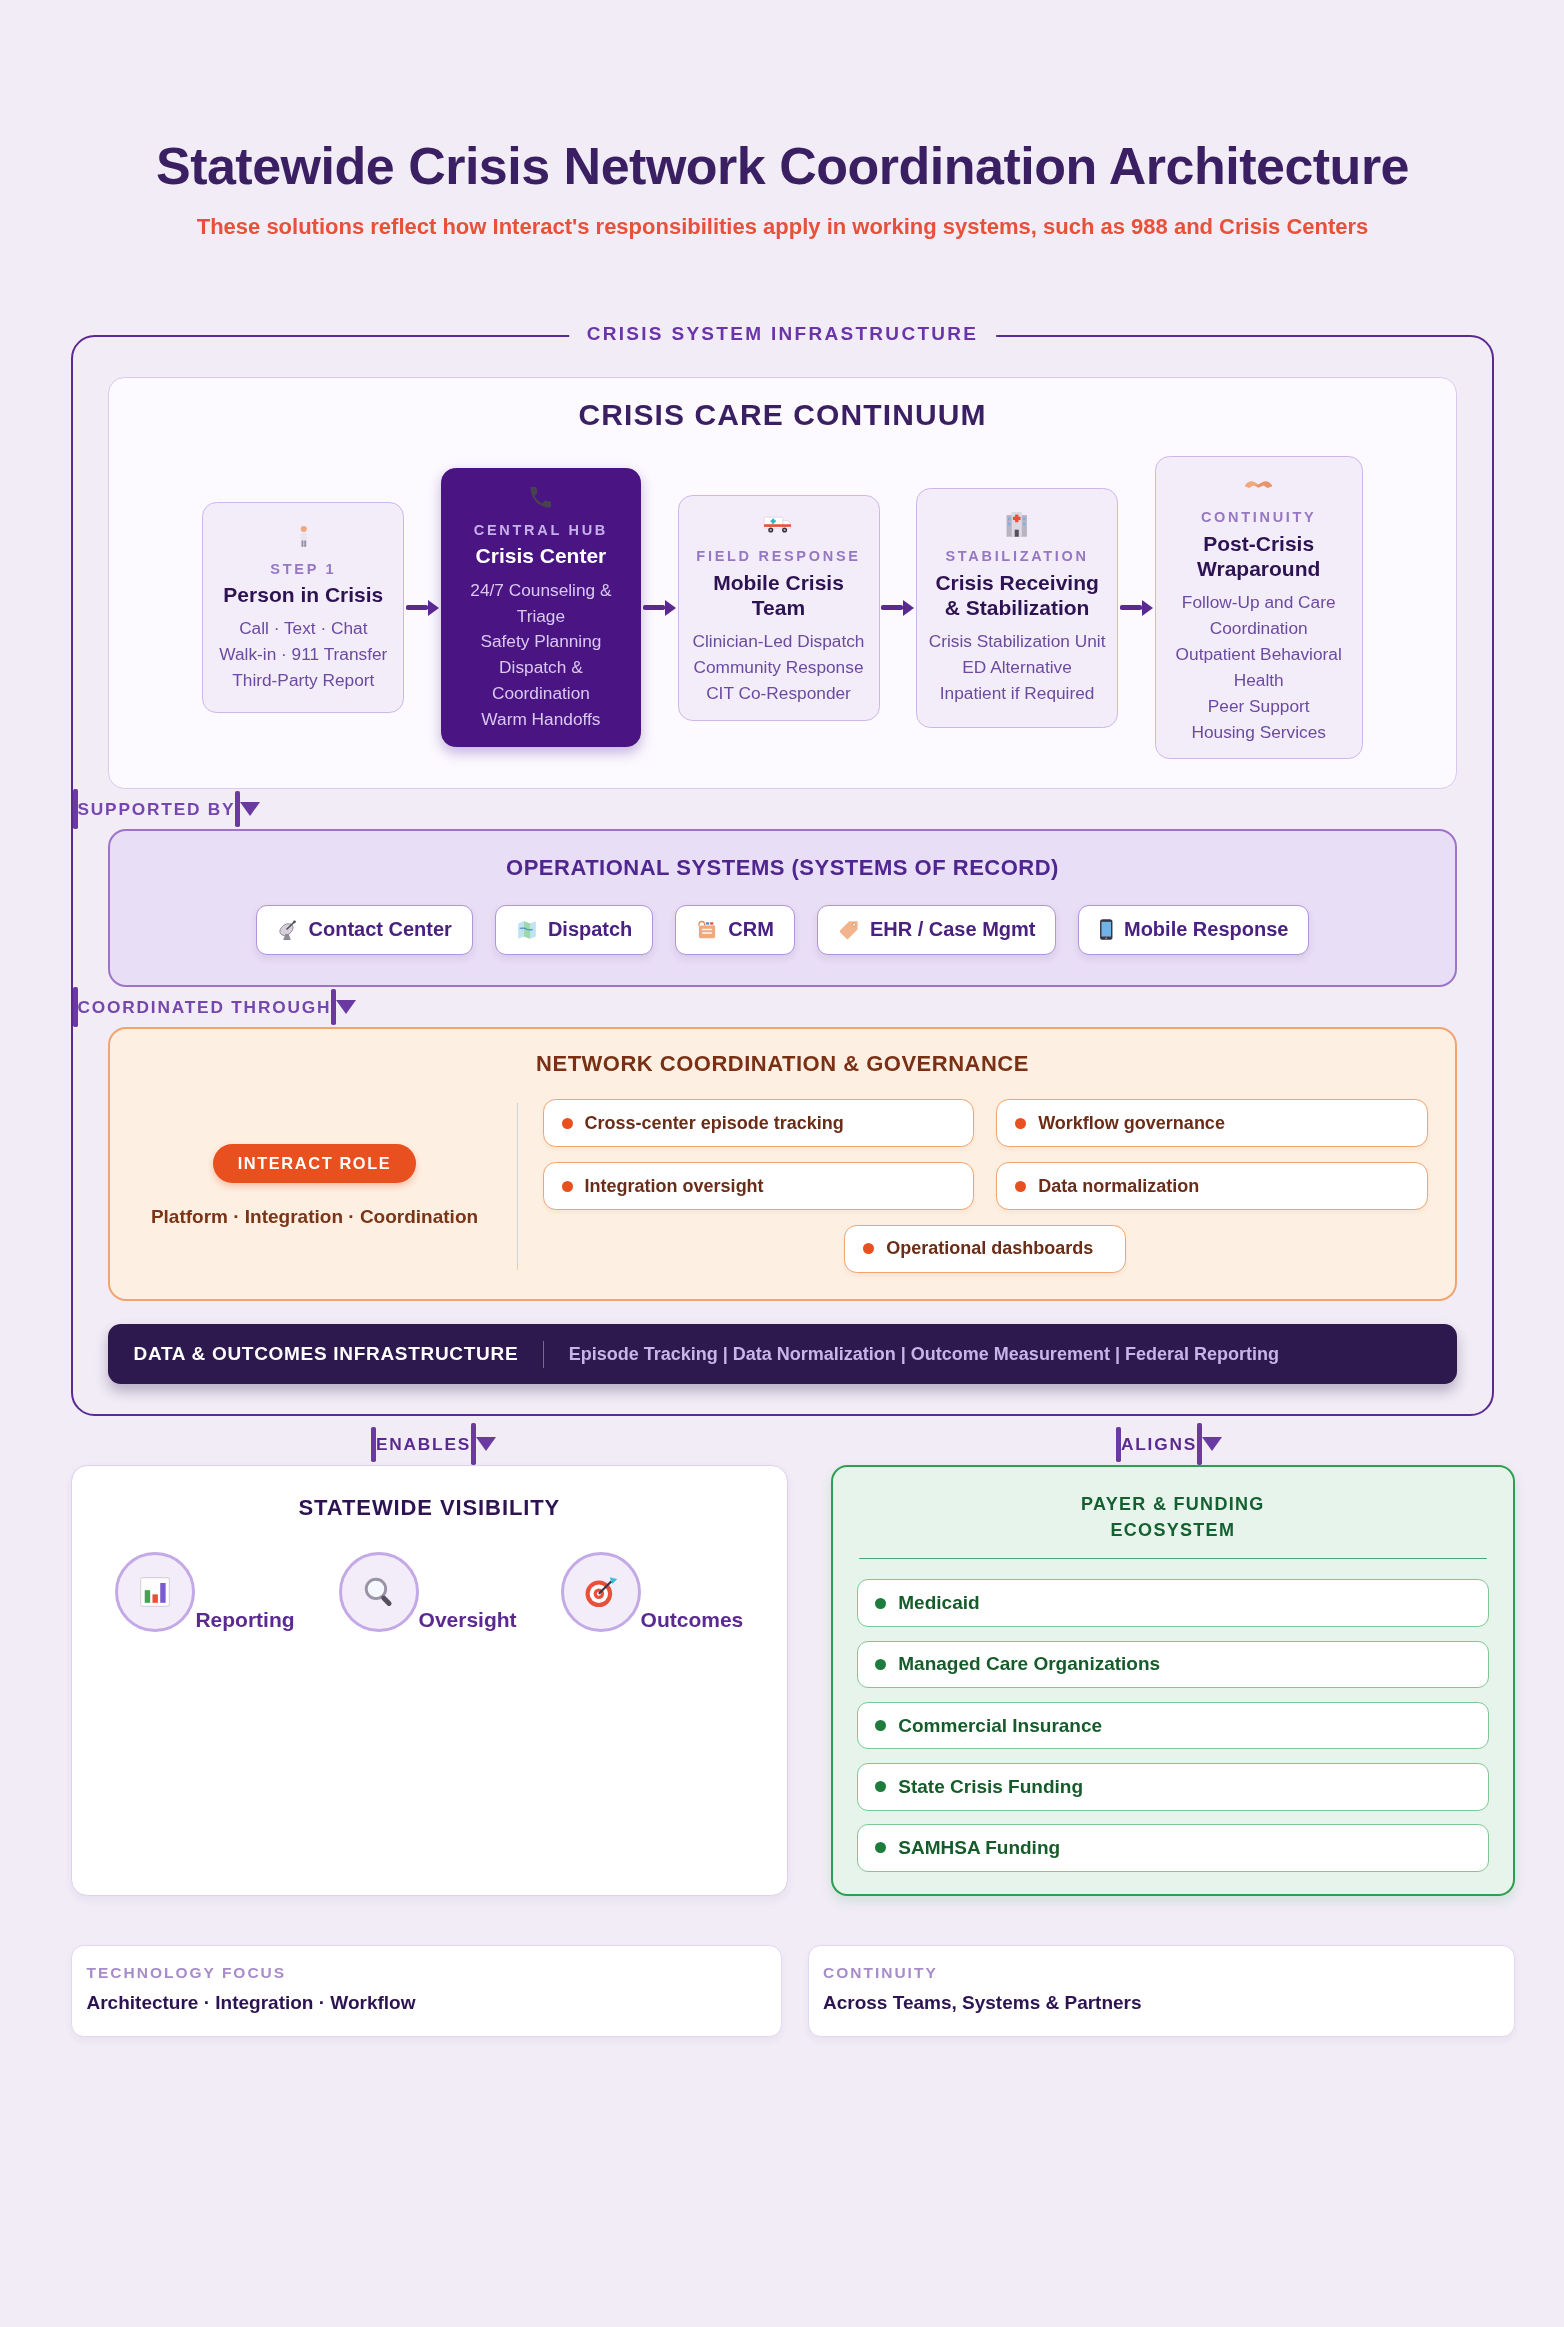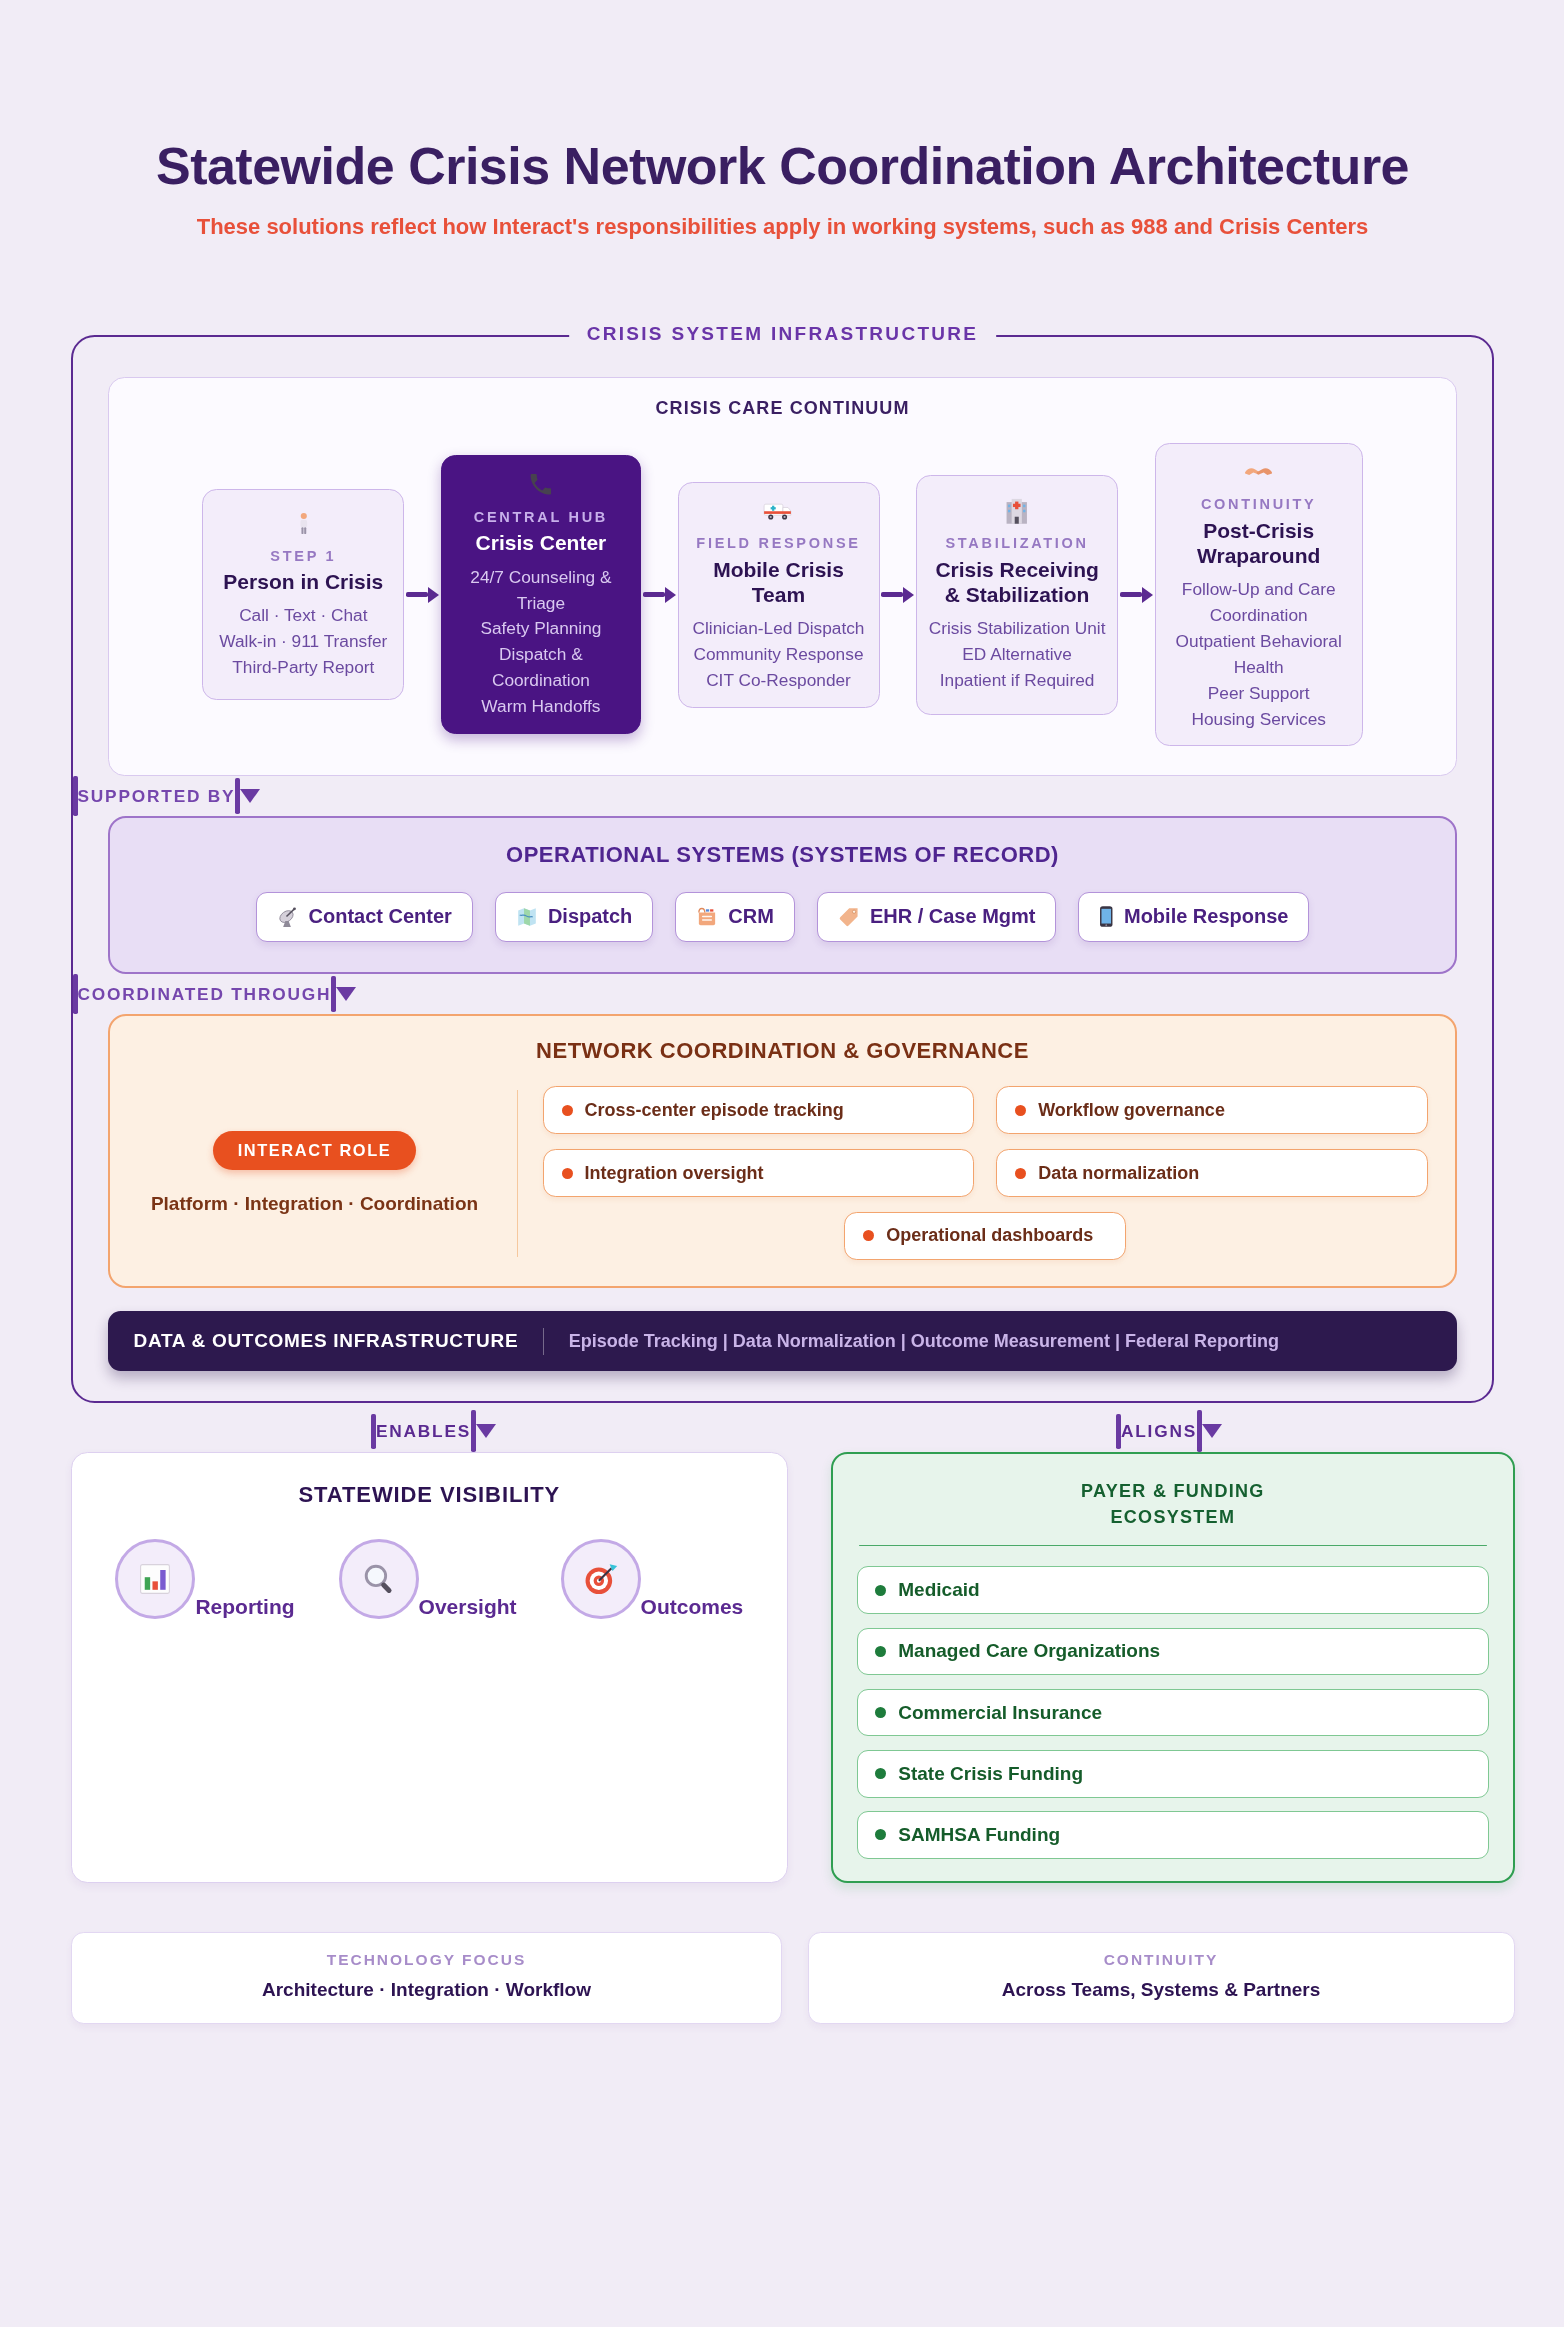--- a/index.html
+++ b/index.html
@@ -26,21 +26,21 @@
     position:absolute;top:-14.5px;left:50%;transform:translateX(-50%);
     background:#f1ecf6;padding:0 18px;
     font-size:19px;font-weight:800;letter-spacing:2.3px;color:#6a35a8;white-space:nowrap;
   }
 
   
   .continuum{
     margin:0 35px;background:#fcfaff;border:1.8px solid #d9c9ef;border-radius:16.4px;
     padding:20px 18px 29px 18px;
   }
-  .continuum-title{text-align:center;font-size:18px;font-weight:800;letter-spacing:1.1px;color:#3a1f62;margin-bottom:23.6px}
+  .continuum-title{text-align:center;font-size:30px;font-weight:800;letter-spacing:1.1px;color:#3a1f62;margin-bottom:23.6px}
   .steps{display:flex;justify-content:center;align-items:center}
   .step{
     border-radius:14.5px;padding:12.7px 11px;text-align:center;
     background:#f3edfa;border:1.8px solid #cdb6ea;
     display:flex;flex-direction:column;justify-content:center;align-items:center;
   }
   .step.dark{background:#4a1483;border-color:#4a1483;box-shadow:0 5.5px 12.7px rgba(74,20,131,.3)}
   .s1{width:202px;min-height:211px}
   .s2{width:200px;min-height:225px}
   .s3{width:202px;min-height:211px}
@@ -144,21 +144,21 @@
     padding:11.8px 16.4px;display:flex;align-items:center;gap:12.7px;margin-bottom:13.6px;
   }
   .fund-item:last-child{margin-bottom:0}
   .fund-dot{width:11px;height:11px;border-radius:50%;background:#1e7c3c;flex:0 0 auto}
   .fund-label{font-size:19px;font-weight:700;color:#155c2a}
 
   
   .footer-row{width:1444px;margin:49px 0 0 71px;display:flex;gap:25.5px}
   .footer-card{
     background:#ffffff;border:1.8px solid #e2d7f2;border-radius:12.7px;
-    padding:18px 14.5px 22px 14.5px;text-align:center;
+    padding:18px 14.5px 22px 14.5px;text-align:left;
     box-shadow:0 3.6px 7.3px rgba(90,40,140,.05);
   }
   .fc-left{width:711px}
   .fc-right{width:707px}
   .footer-kicker{font-size:15.5px;font-weight:700;letter-spacing:2px;color:#a78cc9;margin-bottom:10px}
   .footer-text{font-size:19px;font-weight:800;color:#2d1352}
 
   .icon svg{display:block}
 </style>
 </head>

